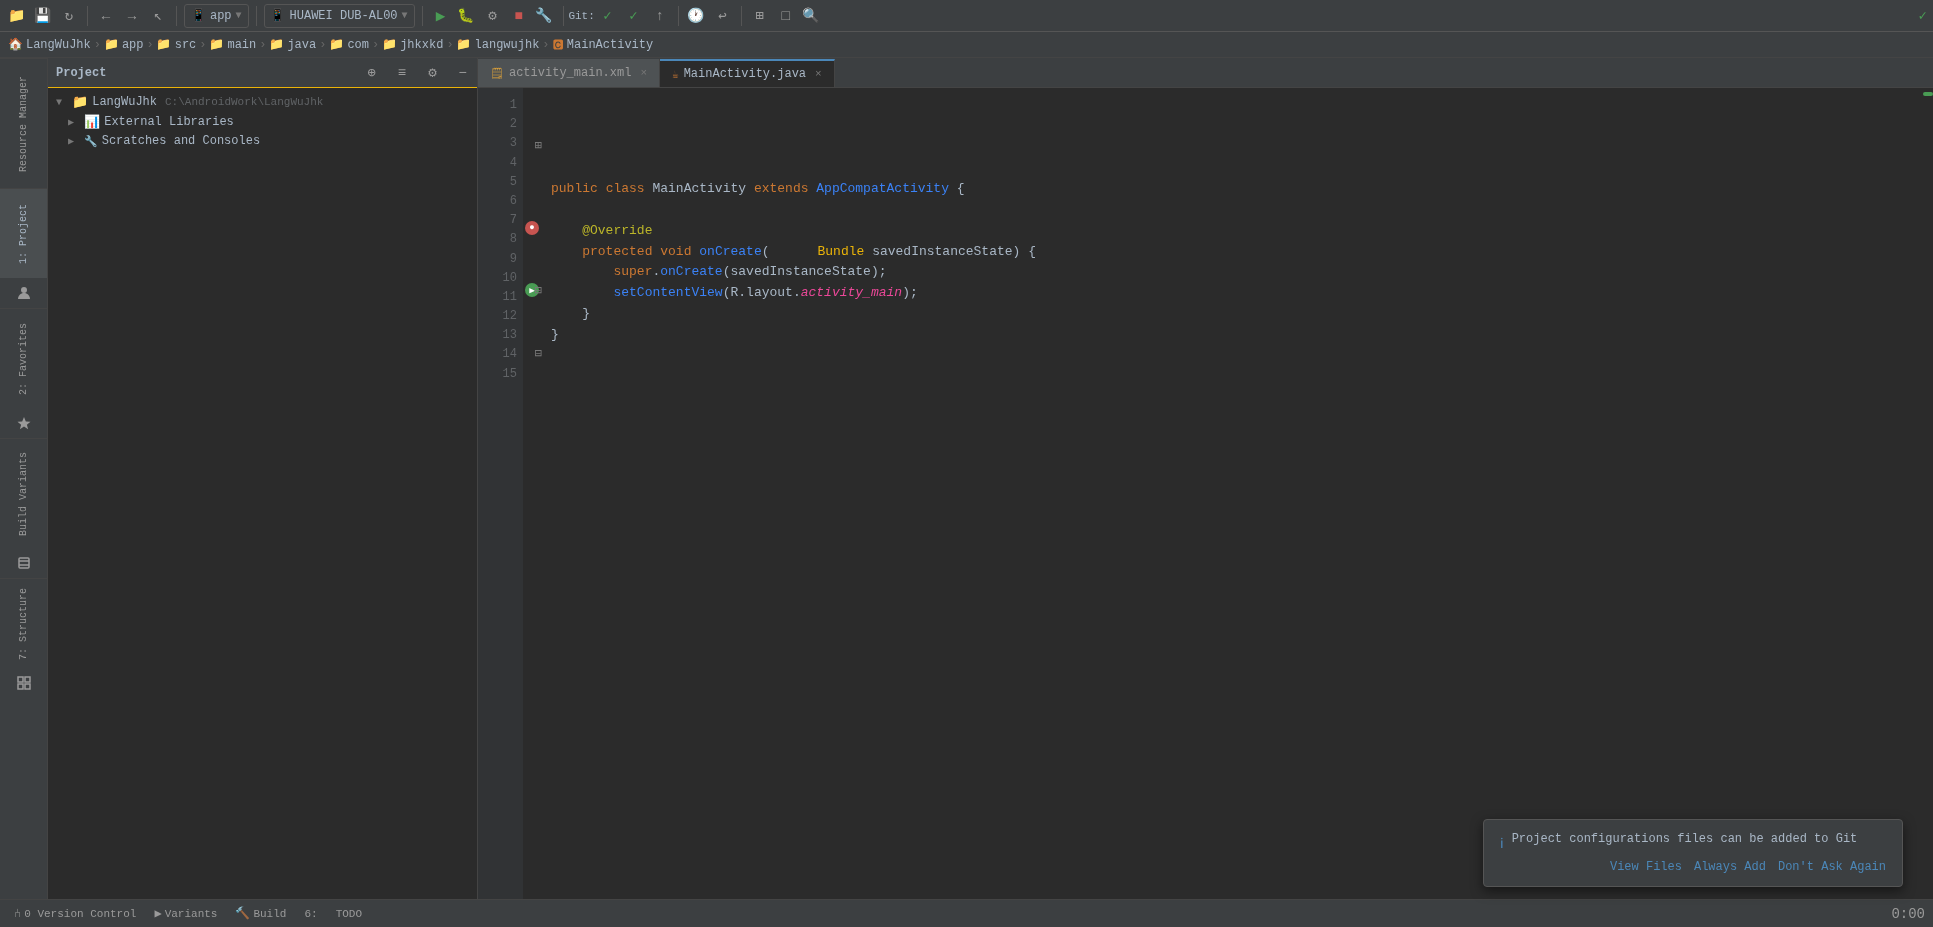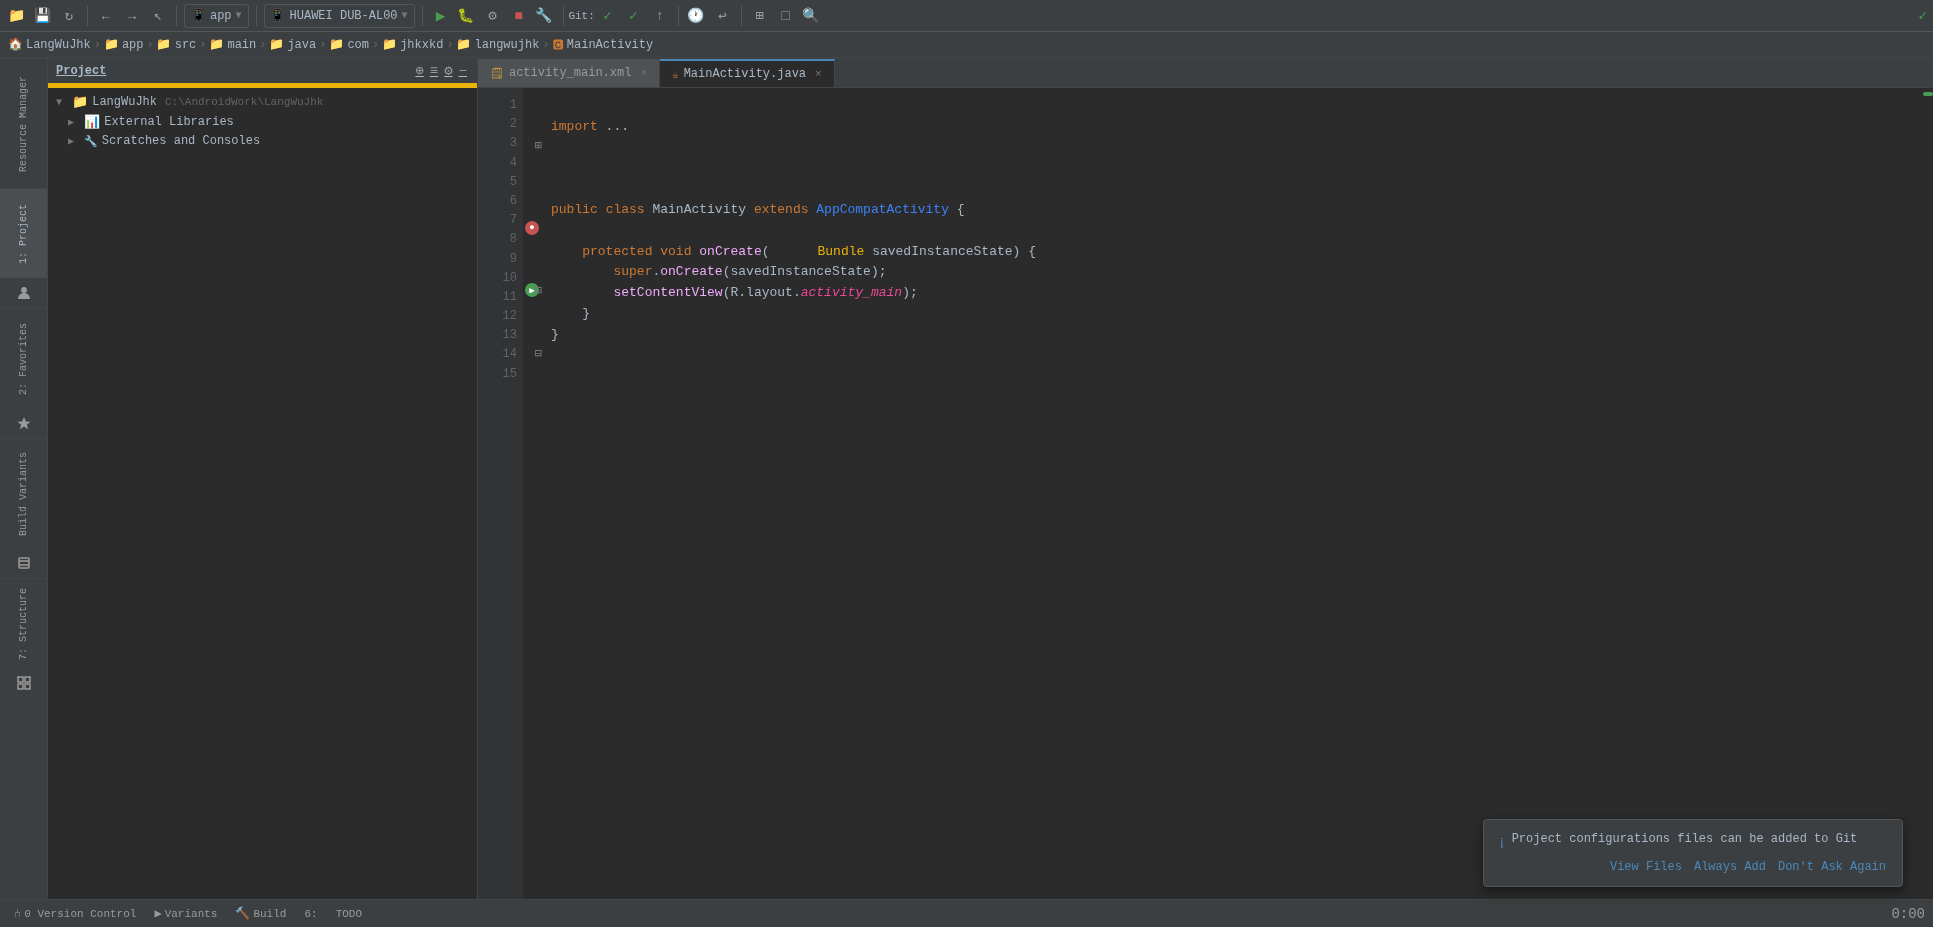--- a/index.html
+++ b/index.html
@@ -124,23 +124,22 @@
       display: flex;
       flex-direction: column;
       flex-shrink: 0;
     }
     .project-panel-header {
       background: #3c3f41;
       height: 30px;
       display: flex;
       align-items: center;
       padding: 0 8px;
-      gap: 2px;
-      border-bottom: 5px solid #eab308;
-      text-decoration: underline;
+      gap: 18px;
+      border-bottom: 1px solid #eab308;
     }
     .panel-title {
       font-size: 12px;
       color: #a9b7c6;
       font-weight: bold;
       flex: 1;
     }
     .panel-icon-btn {
       color: #9a9a9a;
       cursor: pointer;
@@ -245,21 +244,21 @@
     .code-line {
       display: flex;
       align-items: center;
       min-height: 20px;
       padding-left: 4px;
       white-space: pre;
     }
 
     
     .kw { color: #cc7832; }
-    .fn { color: #f0abfc; }
+    .fn { color: #3b82f6; }
     .ann { color: #bbb529; }
     .italic { font-style: italic; }
     .plain { color: #a9b7c6; }
 
     
     .right-gutter {
       width: 14px;
       background: #2b2b2b;
       flex-shrink: 0;
       position: relative;
@@ -538,36 +537,36 @@
         <div style="position:absolute; top: calc(12 * 20.8px + 8px); right:1px; color:#777; font-size:12px;">⊟</div>
 
         <div style="position:absolute; top: calc(2 * 20.8px + 8px); right:1px; color:#777; font-size:12px;">⊞</div>
       </div>
 
       <div class="code-content">
 
 
         <div class="code-line">&nbsp;</div>
 
-        <div class="code-line">
-          <span class="kw">import</span><span class="plain"> ...</span>
-        </div>
 
         <div class="code-line">&nbsp;</div>
 
         <div class="code-line">&nbsp;</div>
 
         <div class="code-line">&nbsp;</div>
 
         <div class="code-line">
           <span class="kw">public</span><span class="plain"> </span><span class="kw">class</span><span class="plain"> </span><span style="color:#a9b7c6;">MainActivity</span><span class="plain"> </span><span class="kw">extends</span><span class="plain"> </span><span style="color:#3b82f6;">AppCompatActivity</span><span class="plain"> {</span>
         </div>
 
         <div class="code-line">&nbsp;</div>
 
+        <div class="code-line">
+          <span class="plain">    </span><span class="ann">@Override</span>
+        </div>
 
         <div class="code-line">
           <span class="plain">    </span><span class="kw">protected</span><span class="plain"> </span><span class="kw">void</span><span class="plain"> </span><span class="fn">onCreate</span><span class="plain">(</span><span style="color:#eab308;margin-left:48px;">Bundle</span><span class="plain"> </span><span style="color:#a9b7c6;">savedInstanceState</span><span class="plain">) {</span>
         </div>
 
         <div class="code-line">
           <span class="plain">        </span><span class="kw">super</span><span class="plain">.</span><span class="fn">onCreate</span><span class="plain">(</span><span style="color:#a9b7c6;">savedInstanceState</span><span class="plain">);</span>
         </div>
 
         <div class="code-line">

